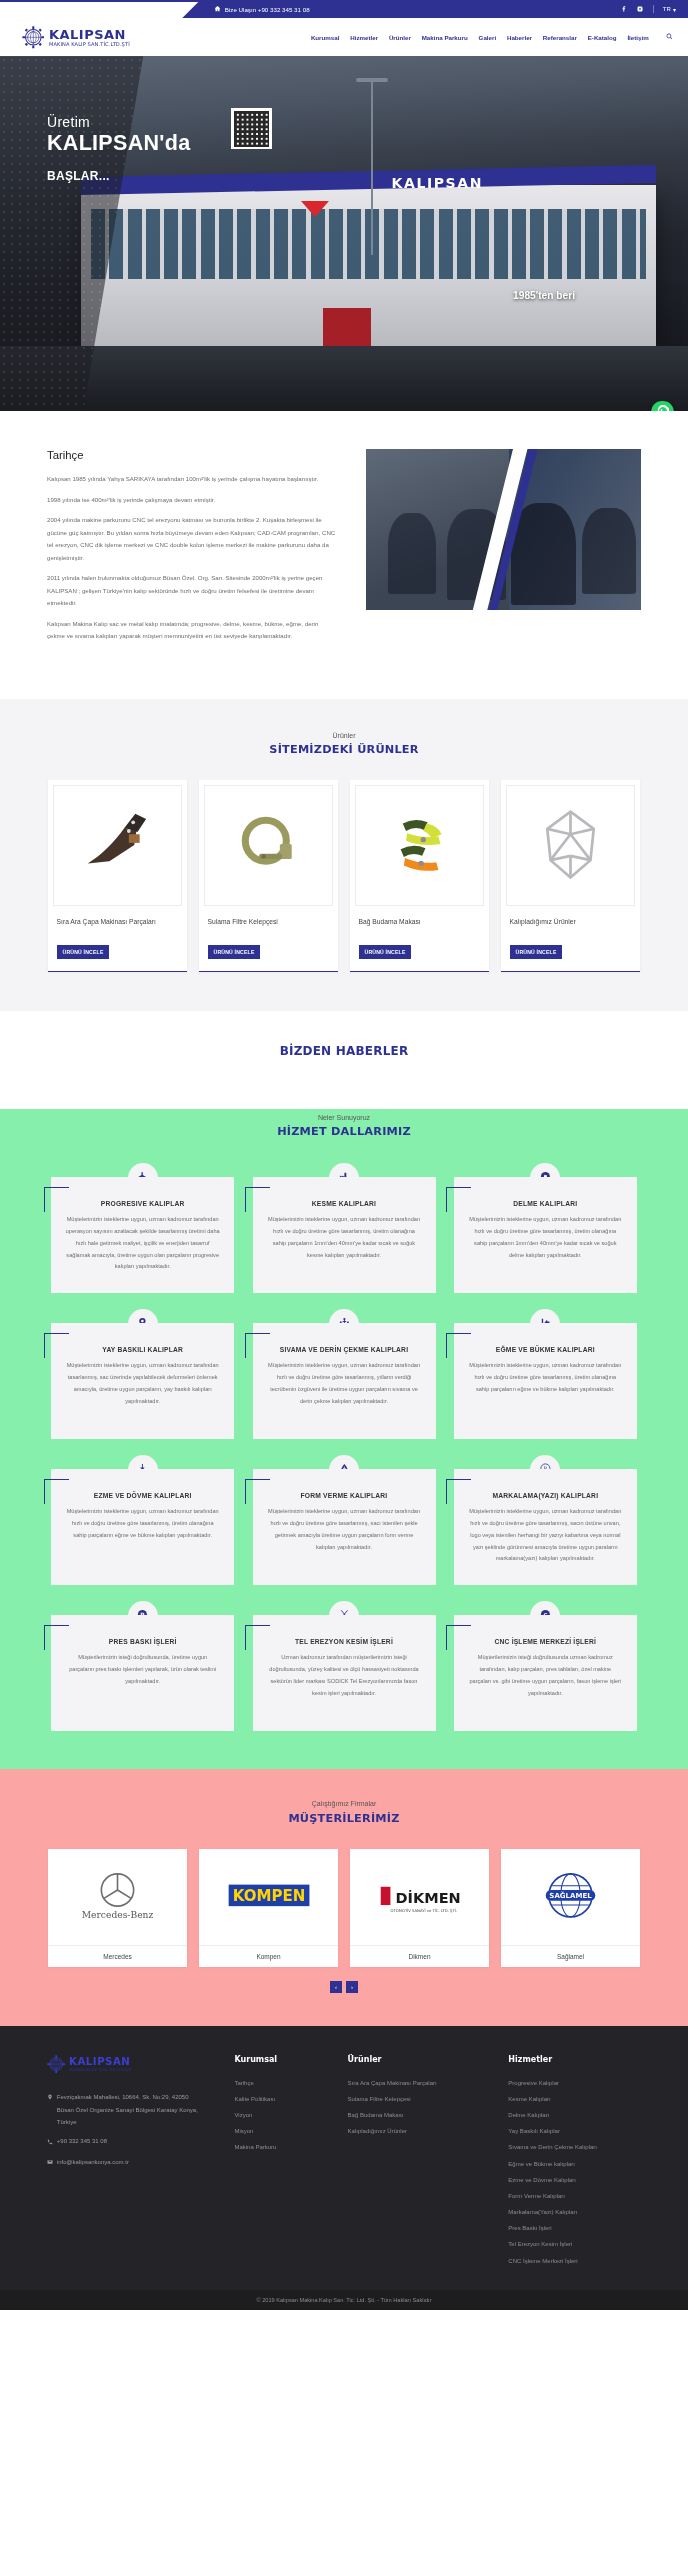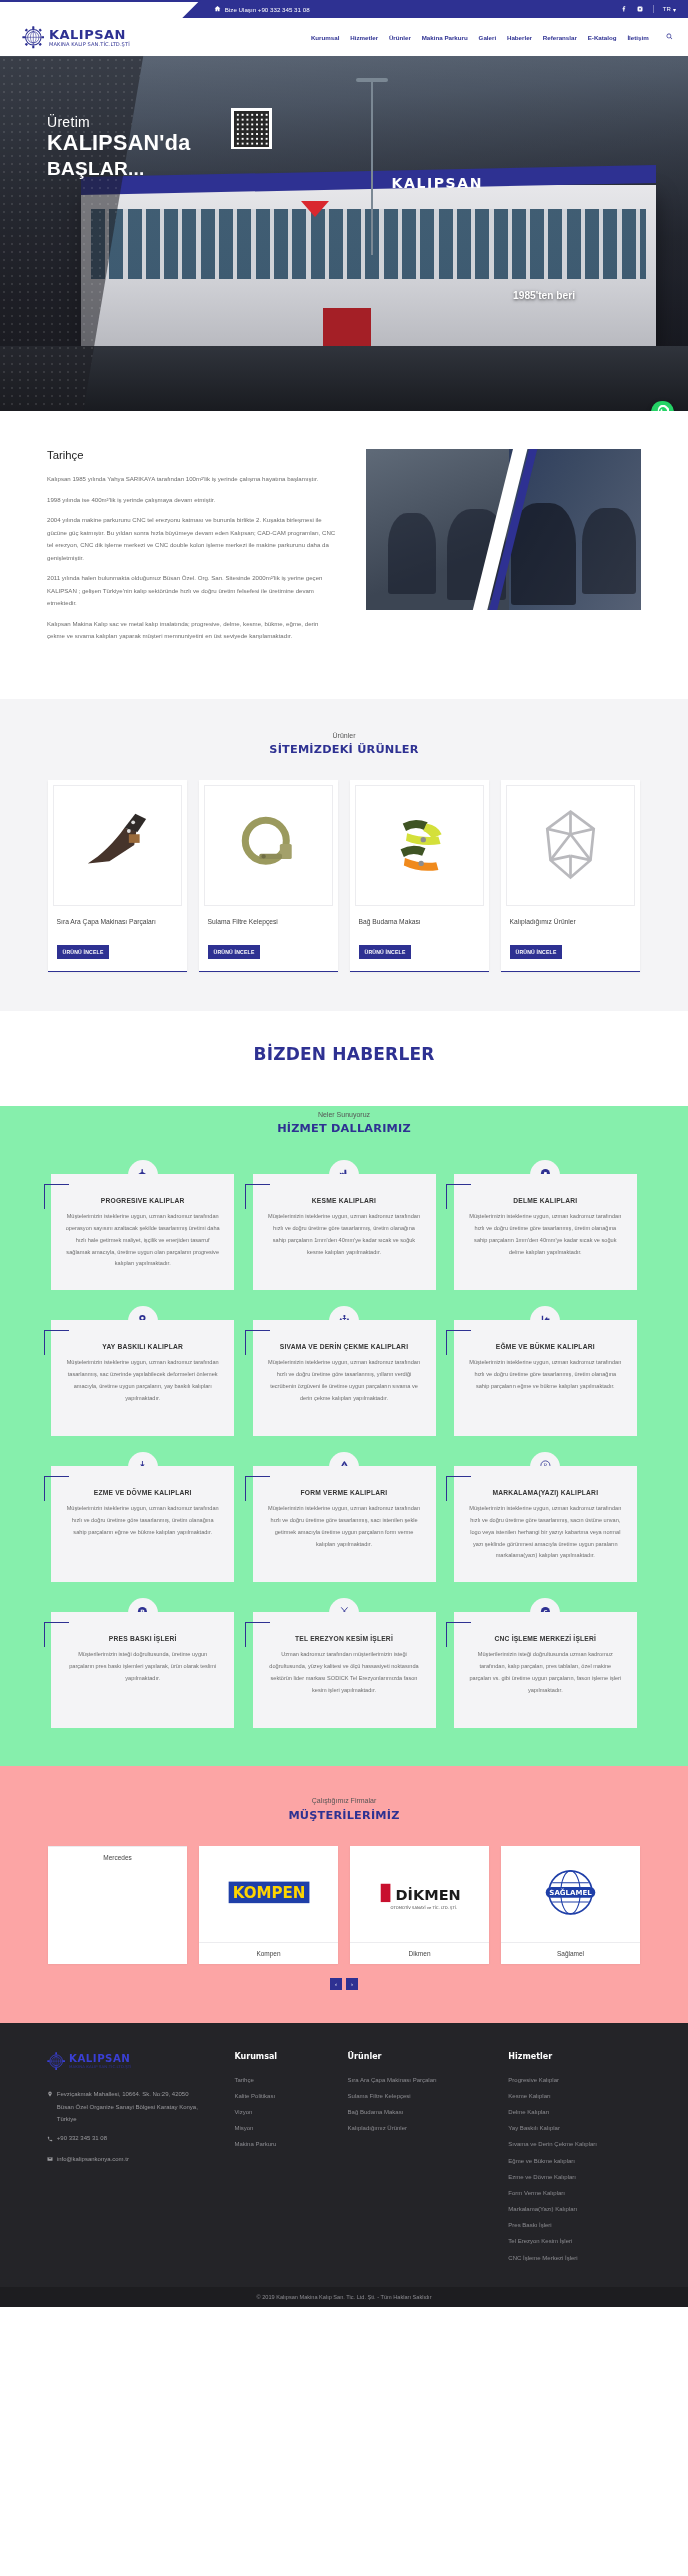--- a/index.html
+++ b/index.html
@@ -84,21 +84,21 @@
   .hero-dots {
     position:absolute; left:0; top:0; width:231px; height:100%;
     background-image: radial-gradient(circle, rgba(255,255,255,.10) 0.9px, transparent 0.9px);
     background-size: 8px 8px;
     clip-path: polygon(0 0, 62% 0, 36% 100%, 0 100%);
     background-color: rgba(30,30,35,.55);
   }
   .hero-copy { position: absolute; left: 47px; top: 58px; color:#fff; z-index: 4; }
   .hero-l1 { font-size: 14px; font-weight: 400; letter-spacing: 0.3px; }
   .hero-l2 { font-size: 21.5px; font-weight: 800; letter-spacing: 0.3px; margin-top: 1px; }
-  .hero-l3 { font-size: 19px; font-weight: 800; letter-spacing: 0.3px; margin-top: 2px; }
+  .hero-l3 { font-size: 12px; font-weight: 800; letter-spacing: 0.3px; margin-top: 13px; }
   .hero-qr {
     position:absolute; left: 231px; top: 52px; width: 41px; height: 41px; background:#fff; padding:2.7px; z-index:5;
   }
   .hero-qr i {
     display:block; width:100%; height:100%;
     background-image:
       linear-gradient(90deg, #111 50%, transparent 50%),
       linear-gradient(#111 50%, transparent 50%);
     background-size: 4.8px 4.8px, 4.8px 4.8px;
     opacity:.9;
@@ -162,21 +162,21 @@
   .prod-thumb svg { width: 81px; height: 81px; }
   .prod-body { padding: 10.8px 8.6px 12px; }
   .prod-name { font-size: 6.7px; color:#444; line-height:1.5; min-height: 20.4px; }
   .prod-btn {
     display:inline-block; margin-top: 7.5px; background:#2e3192; color:#fff;
     font-size: 5.1px; font-weight: 700; padding: 3.8px 6px; letter-spacing:0.2px;
   }
 
   
   .news { padding: 33px 0 34px; text-align:center; background:#fff; }
-  .news .sec-title { margin-bottom: 8px; font-size: 17px; }
+  .news .sec-title { margin-bottom: 17px; font-size: 12px; }
 
   
   .services { background:#86efac; padding: 5.4px 0 38px; text-align:center; }
   .svc-grid { display:grid; grid-template-columns: repeat(3, 183px); gap: 16px 18.3px; justify-content:center; margin-top: 25px; }
   .svc-card { position: relative; padding-top: 14px; }
   .svc-box {
     background:#f4f4f6; padding: 22.6px 14px 16px; min-height: 116px; position: relative;
   }
   .svc-corner {
     position:absolute; left:-7.5px; top: 9.7px; width: 25px; height: 25px;
@@ -608,20 +608,27 @@
 
   </div>
 </section>
 
 <section class="clients">
   <div class="sec-kicker">Çalıştığımız Firmalar</div>
   <h2 class="sec-title">MÜŞTERİLERİMİZ</h2>
   <div class="cl-grid">
 
     <div class="cl-card">
+      <div class="cl-logo">
+        <svg viewBox="0 0 180 130" width="97" height="70">
+          <circle cx="90" cy="52" r="30" fill="none" stroke="#6e6e72" stroke-width="3"></circle>
+          <path d="M90 52 V22 M90 52 L64 68 M90 52 L116 68" stroke="#6e6e72" stroke-width="3"></path>
+          <text x="90" y="104" text-anchor="middle" font-size="17" font-family="DejaVu Serif, serif" fill="#55555a">Mercedes-Benz</text>
+        </svg>
+      </div>
       <div class="cl-label">Mercedes</div>
     </div>
 
     <div class="cl-card">
       <div class="cl-logo">
         <svg viewBox="0 0 180 130" width="97" height="70">
           <rect x="16" y="42" width="150" height="40" fill="#1f3fa8"></rect>
           <text x="91" y="72" text-anchor="middle" font-size="28" font-weight="bold" font-family="DejaVu Sans, sans-serif" fill="#ffd400">KOMPEN</text>
         </svg>
       </div>

